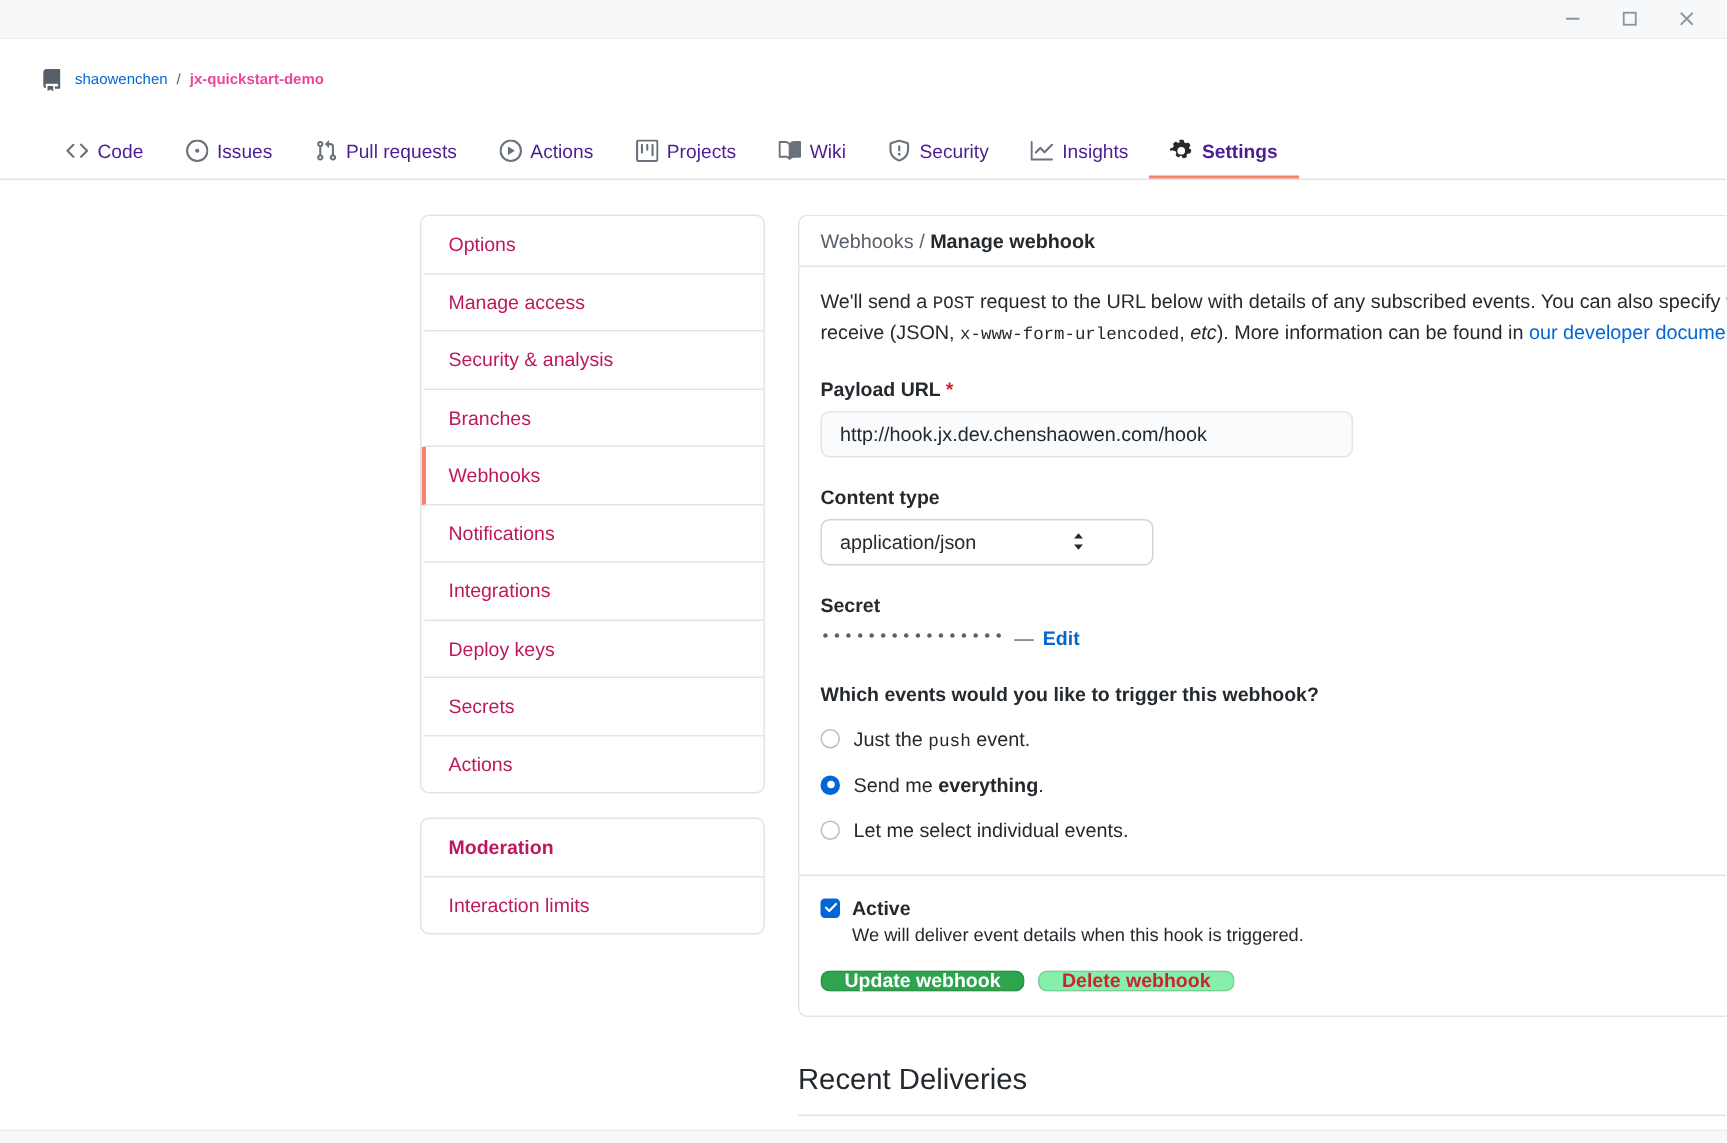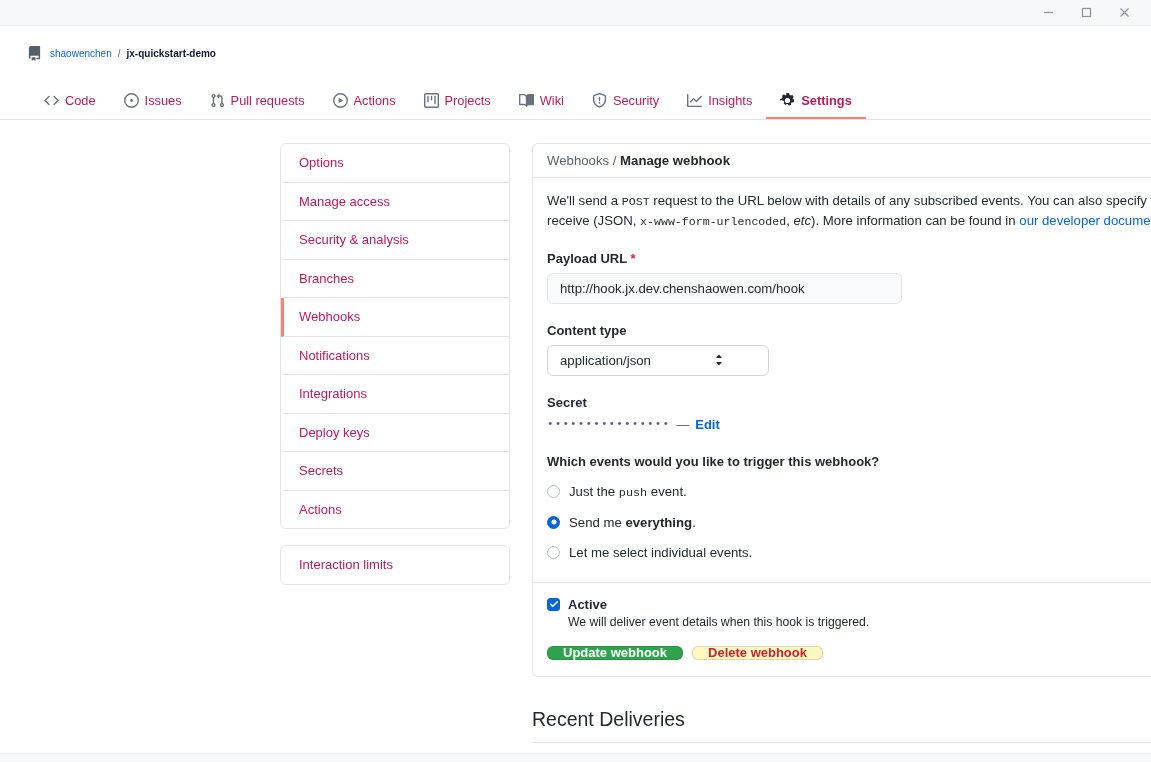--- a/index.html
+++ b/index.html
@@ -40,37 +40,37 @@
     display: flex;
     align-items: center;
     padding-left: 27px;
     font-size: 10px;
     gap: 5px;
     height: 26px;
   }
   .repo-icon { color: #57606a; display: flex; align-items: center; margin-right: 3px; }
   .repo-owner { color: #0366d6; font-weight: 400; }
   .repo-sep { color: #586069; font-weight: 300; margin: 0 1px; }
-  .repo-name { color: #0f172a; font-weight: bold; }
+  .repo-name { color: #ec4899; font-weight: bold; }
 
   .nav-tabs {
     display: flex;
     align-items: flex-end;
     padding-left: 30px;
     margin-top: 17px;
     gap: 0px;
     height: 36px;
   }
   .nav-tab {
     display: flex;
     align-items: center;
     gap: 6px;
     padding: 0 14px 9px 14px;
     font-size: 12.8px;
-    color: #be185d;
+    color: #4c1d95;
     border-bottom: 2px solid transparent;
     white-space: nowrap;
   }
   .nav-tab .nav-ico { color: #6a737d; display: flex; align-items: center; }
   .nav-tab.active {
     border-bottom-color: #f9826c;
     font-weight: bold;
   }
   .nav-tab.active .nav-ico { color: #24292e; }
 
@@ -268,21 +268,21 @@
     display: flex;
     align-items: center;
     white-space: nowrap;
   }
   .btn-primary {
     background: #2ea44f;
     color: #fff;
     border: 1px solid rgba(27,31,35,0.15);
   }
   .btn-danger {
-    background: #fef9c3;
+    background: #86efac;
     color: #cb2431;
     border: 1px solid rgba(27,31,35,0.15);
   }
 
   
   .deliveries { margin-top: 31px; width: 640px; }
   .deliveries-title {
     font-size: 19.5px;
     font-weight: 400;
     color: #24292e;
@@ -424,20 +424,21 @@
       <div class="menu-item">Security &amp; analysis</div>
       <div class="menu-item">Branches</div>
       <div class="menu-item active">Webhooks</div>
       <div class="menu-item">Notifications</div>
       <div class="menu-item">Integrations</div>
       <div class="menu-item">Deploy keys</div>
       <div class="menu-item">Secrets</div>
       <div class="menu-item">Actions</div>
     </div>
     <div class="menu">
+      <div class="menu-item heading">Moderation</div>
       <div class="menu-item">Interaction limits</div>
     </div>
   </div>
 
   <div class="main">
 
     <div class="panel">
       <div class="panel-head">
         <span>Webhooks</span>
         <span>/</span>

